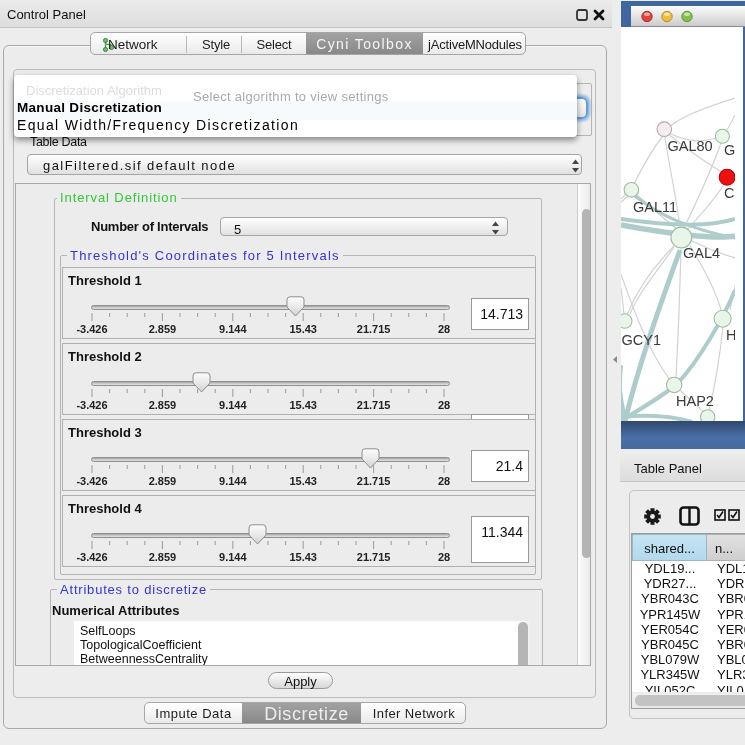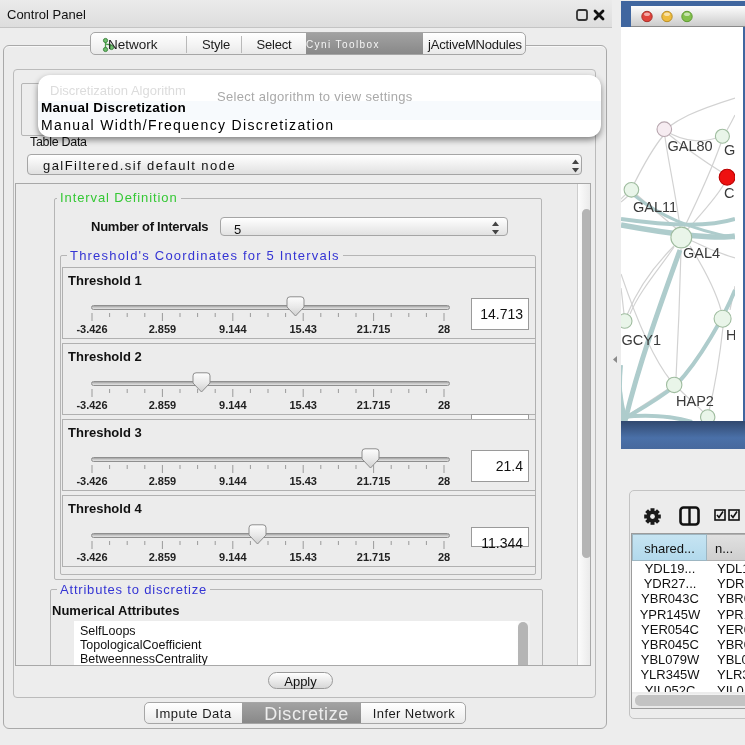--- a/index.html
+++ b/index.html
@@ -209,21 +209,21 @@
           <svg style="position:absolute;left:184.9375357983835px;top:28px" width="19" height="21" viewBox="0 0 19 21">
             <defs>
               <linearGradient id="tg" x1="0" y1="0" x2="0" y2="1">
                 <stop offset="0" stop-color="#fdfdfd"></stop>
                 <stop offset="0.55" stop-color="#e8e8e8"></stop>
                 <stop offset="1" stop-color="#cfcfcf"></stop>
               </linearGradient>
             </defs>
             <path d="M4,0.8 h11 a3,3 0 0 1 3,3 v7.2 L9.5,20 L1,11 V3.8 a3,3 0 0 1 3,-3 z" fill="url(#tg)" stroke="#8d8d8d" stroke-width="1"></path>
           </svg>
-          <div style="position:absolute;left:408px;top:31px;width:58px;height:20px;background:#fff;border:1px solid #9a9a9a;font-size:14px;color:#111;text-align:right;padding:0 5px 0 0;line-height:30px;">11.344</div>
+          <div style="position:absolute;left:408px;top:20px;width:58px;height:47px;background:#fff;border:1px solid #9a9a9a;font-size:14px;color:#111;text-align:right;padding:0 5px 0 0;line-height:30px;">11.344</div>
         </div>
         <div style="position:absolute;left:49px;top:588px;width:493px;height:150px;border:1px solid #b5b5b5;border-radius:2px;"></div>
         <div style="position:absolute;left:56px;top:581px;padding:0 3px;background:#ececec;font-size:13px;letter-spacing:0.8px;color:#3434d4;">Attributes to discretize</div>
         <div style="position:absolute;left:51px;top:602px;font-size:13px;font-weight:bold;color:#111;">Numerical Attributes</div>
         <div style="position:absolute;left:73px;top:620px;width:453px;height:80px;background:#fff;">
           <div style="position:absolute;left:6px;top:3px;font-size:12.5px;color:#111;">SelfLoops</div>
           <div style="position:absolute;left:6px;top:17px;font-size:12.5px;color:#111;">TopologicalCoefficient</div>
           <div style="position:absolute;left:6px;top:31px;font-size:12.5px;color:#111;">BetweennessCentrality</div>
         </div>
         <div style="position:absolute;left:515px;top:620px;width:14px;height:80px;background:linear-gradient(90deg,#ffffff,#efefef);"></div>
@@ -239,21 +239,21 @@
         <path d="M3.5,4.5 V12 M3.5,6 C3.5,9 9.5,6 9.5,9" stroke="#4a9e4a" stroke-width="1.3" fill="none"></path>
         <circle cx="3.5" cy="3.5" r="2.1" fill="#6cc06c" stroke="#3a7d3a" stroke-width="0.9"></circle>
         <circle cx="3.5" cy="12.5" r="2.1" fill="#6cc06c" stroke="#3a7d3a" stroke-width="0.9"></circle>
         <circle cx="9.5" cy="10.5" r="2.1" fill="#6cc06c" stroke="#3a7d3a" stroke-width="0.9"></circle>
       </svg>
       <div style="position:absolute;left:17px;top:0;width:80px;height:23px;line-height:23px;font-size:13.5px;color:#1c1c1c;">Network</div>
       <div style="position:absolute;left:95px;top:3px;width:1px;height:17px;background:#b9b9b9;"></div>
       <div style="position:absolute;left:96px;top:0;width:58px;height:23px;text-align:center;line-height:23px;font-size:13px;letter-spacing:-0.2px;color:#1c1c1c;">Style</div>
       <div style="position:absolute;left:150px;top:3px;width:1px;height:17px;background:#b9b9b9;"></div>
       <div style="position:absolute;left:151px;top:0;width:64px;height:23px;text-align:center;line-height:23px;font-size:13px;letter-spacing:-0.2px;color:#1c1c1c;">Select</div>
-      <div style="position:absolute;left:215px;top:0;width:117px;height:23px;line-height:23px;font-size:10px;letter-spacing:1.4px;color:#f5f5f5;">Cyni Toolbox</div>
+      <div style="position:absolute;left:215px;top:0;width:117px;height:23px;text-align:center;line-height:23px;font-size:14px;letter-spacing:1.4px;color:#f5f5f5;">Cyni Toolbox</div>
       <div style="position:absolute;left:332px;top:0;width:104px;height:23px;text-align:center;line-height:23px;font-size:13px;letter-spacing:-0.2px;color:#1c1c1c;">jActiveMNodules</div>
     </div>
     <div style="position:absolute;left:144px;top:702px;width:322px;height:22px;border:1px solid #a6a6a6;border-radius:5px;background:linear-gradient(#ffffff,#f3f3f3 60%,#e9e9e9);overflow:hidden;">
       <div style="position:absolute;left:97px;top:0;width:119px;height:22px;background:linear-gradient(#a2a2a2,#868686);"></div>
       <div style="position:absolute;left:0;top:0;width:97px;height:22px;text-align:center;line-height:22px;font-size:13px;letter-spacing:0.5px;color:#1c1c1c;">Impute Data</div>
       <div style="position:absolute;left:97px;top:0;width:129px;height:22px;text-align:center;line-height:22px;font-size:18px;letter-spacing:0.55px;color:#ededed;">Discretize Data</div>
       <div style="position:absolute;left:216px;top:0;width:106px;height:22px;text-align:center;line-height:22px;font-size:13px;letter-spacing:0.4px;color:#1c1c1c;">Infer Network</div>
     </div>
 <div style="position:absolute;left:621px;top:1px;width:124px;height:448px;background:#40669f;"></div>
     <div style="position:absolute;left:621px;top:421px;width:124px;height:28px;background:linear-gradient(#31486e,#4a70a8 60%,#47699d);"></div>
@@ -315,20 +315,23 @@
         <text x="677.5" y="151" font-size="14.5" fill="#3a3a3a" font-family="Liberation Sans, sans-serif">GAL80</text>
         <text x="734" y="154.5" font-size="14.5" fill="#3a3a3a" font-family="Liberation Sans, sans-serif">GA</text>
         <text x="734" y="197.5" font-size="14.5" fill="#3a3a3a" font-family="Liberation Sans, sans-serif">C</text>
         <text x="643" y="212" font-size="14.5" fill="#3a3a3a" font-family="Liberation Sans, sans-serif">GAL11</text>
         <text x="693" y="257.5" font-size="14.5" fill="#3a3a3a" font-family="Liberation Sans, sans-serif">GAL4</text>
         <text x="631.5" y="345" font-size="14.5" fill="#3a3a3a" font-family="Liberation Sans, sans-serif">GCY1</text>
         <text x="736" y="340" font-size="14.5" fill="#3a3a3a" font-family="Liberation Sans, sans-serif">H</text>
         <text x="686" y="405.5" font-size="14.5" fill="#3a3a3a" font-family="Liberation Sans, sans-serif">HAP2</text>
       </svg>
     </div>
+    <div style="position:absolute;left:620px;top:455px;width:125px;height:27px;background:linear-gradient(#ebebeb,#dddddd);border-bottom:1px solid #c4c4c4;">
+      <div style="position:absolute;left:14px;top:6px;font-size:13px;color:#111;">Table Panel</div>
+    </div>
     <div style="position:absolute;left:629px;top:490px;width:130px;height:229px;border:1px solid #c3c3c3;border-radius:5px;background:#ececec;overflow:hidden;">
       <svg style="position:absolute;left:13px;top:16px" width="19" height="19" viewBox="0 0 19 19">
         <g stroke="#1a1a1a" stroke-width="4">
           <line x1="9.5" y1="1.2" x2="9.5" y2="5"></line>
           <line x1="9.5" y1="14" x2="9.5" y2="17.8"></line>
           <line x1="1.2" y1="9.5" x2="5" y2="9.5"></line>
           <line x1="14" y1="9.5" x2="17.8" y2="9.5"></line>
           <line x1="3.6" y1="3.6" x2="6.3" y2="6.3"></line>
           <line x1="12.7" y1="12.7" x2="15.4" y2="15.4"></line>
           <line x1="15.4" y1="3.6" x2="12.7" y2="6.3"></line>
@@ -371,19 +374,19 @@
         <div style="position:absolute;left:0px;top:121.6px;width:76px;height:15.2px;text-align:center;font-size:13px;line-height:15.2px;color:#111;">YIL052C</div>
         <div style="position:absolute;left:85px;top:121.6px;width:60px;height:15.2px;font-size:13px;line-height:15.2px;color:#111;">YIL0</div>
       </div>
       <div style="position:absolute;left:2px;top:203px;width:135px;height:14px;background:linear-gradient(#f2f2f2,#e8e8e8);"></div>
       <div style="position:absolute;left:5px;top:204px;width:140px;height:11px;border-radius:5px;background:#c3c3c3;"></div>
       <div style="position:absolute;left:1px;top:42px;width:136px;height:176px;border:1px solid #9c9c9c;"></div>
     </div>
     <svg style="position:absolute;left:612px;top:355px" width="6" height="9" viewBox="0 0 6 9">
       <path d="M1,4.5 L5,1 V8 Z" fill="#8a8a8a"></path>
     </svg>
-<div style="position:absolute;left:14px;top:75px;width:563px;height:62px;background:#fff;border-radius:12px;box-shadow:0 3px 6px rgba(0,0,0,0.45);margin-left:24px;">
+<div style="position:absolute;left:14px;top:75px;width:563px;height:62px;background:#fff;border-radius:4px;box-shadow:0 3px 6px rgba(0,0,0,0.45);">
       <div style="position:absolute;left:0;top:26px;width:563px;height:19px;background:#f7fafd;"></div>
       <div style="position:absolute;left:12px;top:8px;font-size:13px;color:#dcdcdc;">Discretization Algorithm</div>
       <div style="position:absolute;left:179px;top:14px;font-size:13px;letter-spacing:0.3px;color:#a9a9a9;">Select algorithm to view settings</div>
       <div style="position:absolute;left:3px;top:25px;font-size:13.5px;letter-spacing:0.3px;font-weight:bold;color:#000;">Manual Discretization</div>
-      <div style="position:absolute;left:3px;top:42px;font-size:14px;letter-spacing:1.35px;color:#000;">Manual Width/Frequency Discretization</div>
+      <div style="position:absolute;left:3px;top:42px;font-size:14px;letter-spacing:1.35px;color:#000;">Equal Width/Frequency Discretization</div>
     </div>
 </div>
 </body></html>

